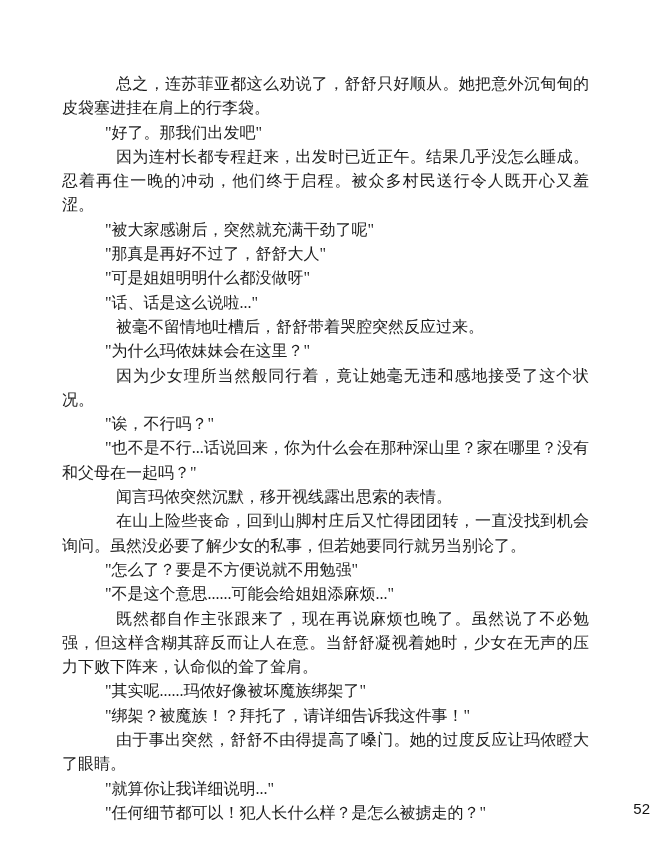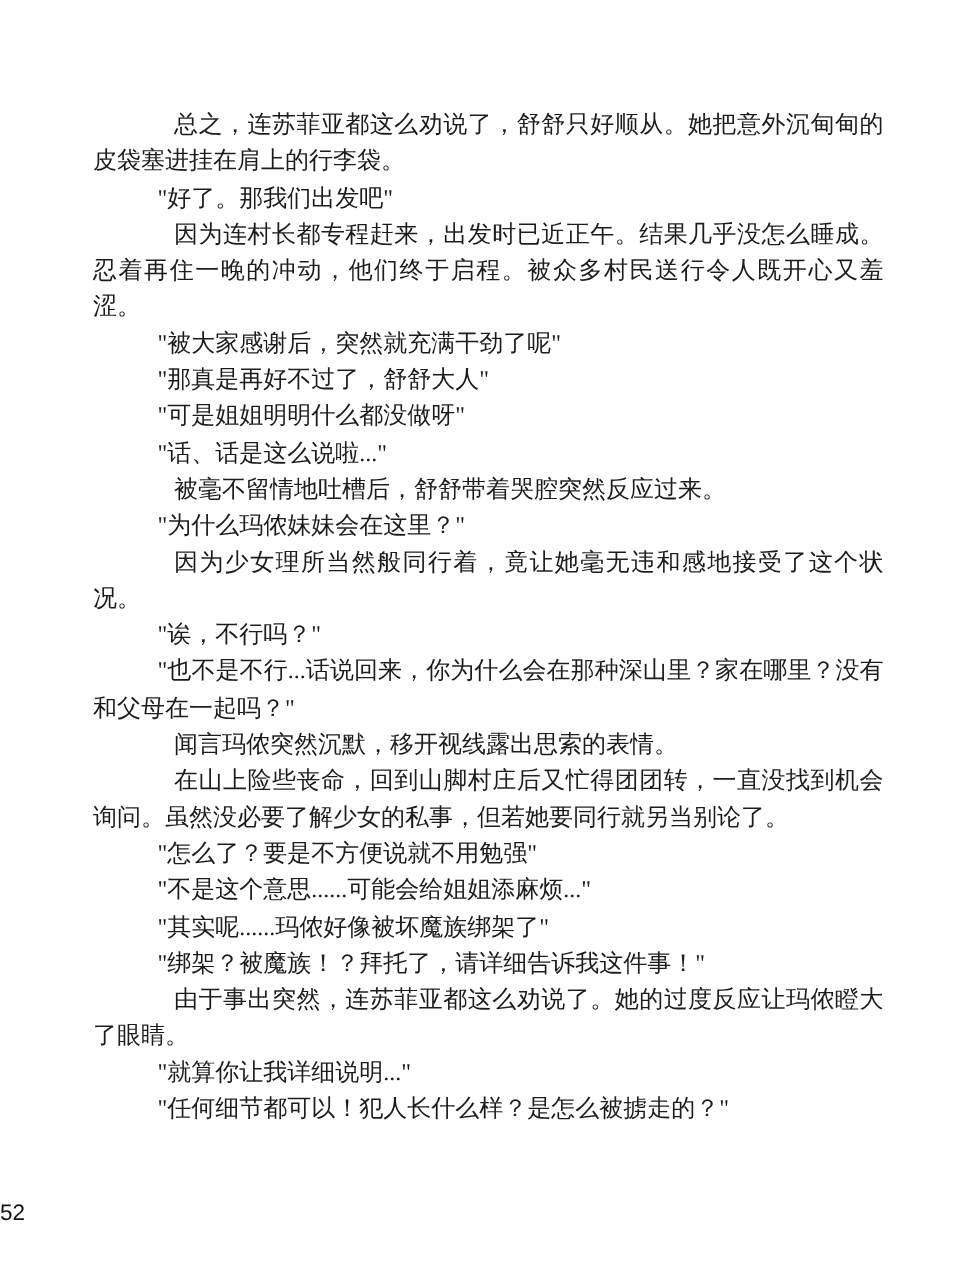--- a/index.html
+++ b/index.html
@@ -33,21 +33,21 @@
     text-indent: 54px;
   }
   p.dialogue {
     text-indent: 43px;
   }
   .page-footer {
     position: absolute;
     left: 0;
     right: 0;
     top: 800px;
-    text-align: left;
+    text-align: right;
     font-family: "Liberation Sans", "DejaVu Sans", sans-serif;
     font-size: 15px;
     color: #111111;
   }
 </style>
 </head>
 <body>
 
 <div class="page">
   <main class="text-block" id="text-block">
@@ -60,22 +60,23 @@
       <p class="dialogue">"话、话是这么说啦..."</p>
       <p class="narration">被毫不留情地吐槽后，舒舒带着哭腔突然反应过来。</p>
       <p class="dialogue">"为什么玛侬妹妹会在这里？"</p>
       <p class="narration">因为少女理所当然般同行着，竟让她毫无违和感地接受了这个状况。</p>
       <p class="dialogue">"诶，不行吗？"</p>
       <p class="dialogue">"也不是不行...话说回来，你为什么会在那种深山里？家在哪里？没有和父母在一起吗？"</p>
       <p class="narration">闻言玛侬突然沉默，移开视线露出思索的表情。</p>
       <p class="narration">在山上险些丧命，回到山脚村庄后又忙得团团转，一直没找到机会询问。虽然没必要了解少女的私事，但若她要同行就另当别论了。</p>
       <p class="dialogue">"怎么了？要是不方便说就不用勉强"</p>
       <p class="dialogue">"不是这个意思......可能会给姐姐添麻烦..."</p>
+      <p class="narration">既然都自作主张跟来了，现在再说麻烦也晚了。虽然说了不必勉强，但这样含糊其辞反而让人在意。当舒舒凝视着她时，少女在无声的压力下败下阵来，认命似的耸了耸肩。</p>
       <p class="dialogue">"其实呢......玛侬好像被坏魔族绑架了"</p>
       <p class="dialogue">"绑架？被魔族！？拜托了，请详细告诉我这件事！"</p>
-      <p class="narration">由于事出突然，连苏菲亚都这么劝说了。她的过度反应让玛侬瞪大了眼睛。</p>
+      <p class="narration">由于事出突然，舒舒不由得提高了嗓门。她的过度反应让玛侬瞪大了眼睛。</p>
       <p class="dialogue">"就算你让我详细说明..."</p>
       <p class="dialogue">"任何细节都可以！犯人长什么样？是怎么被掳走的？"</p>
     </main>
   <footer class="page-footer">
     <span>52</span>
   </footer>
 </div>
 
 </body></html>

